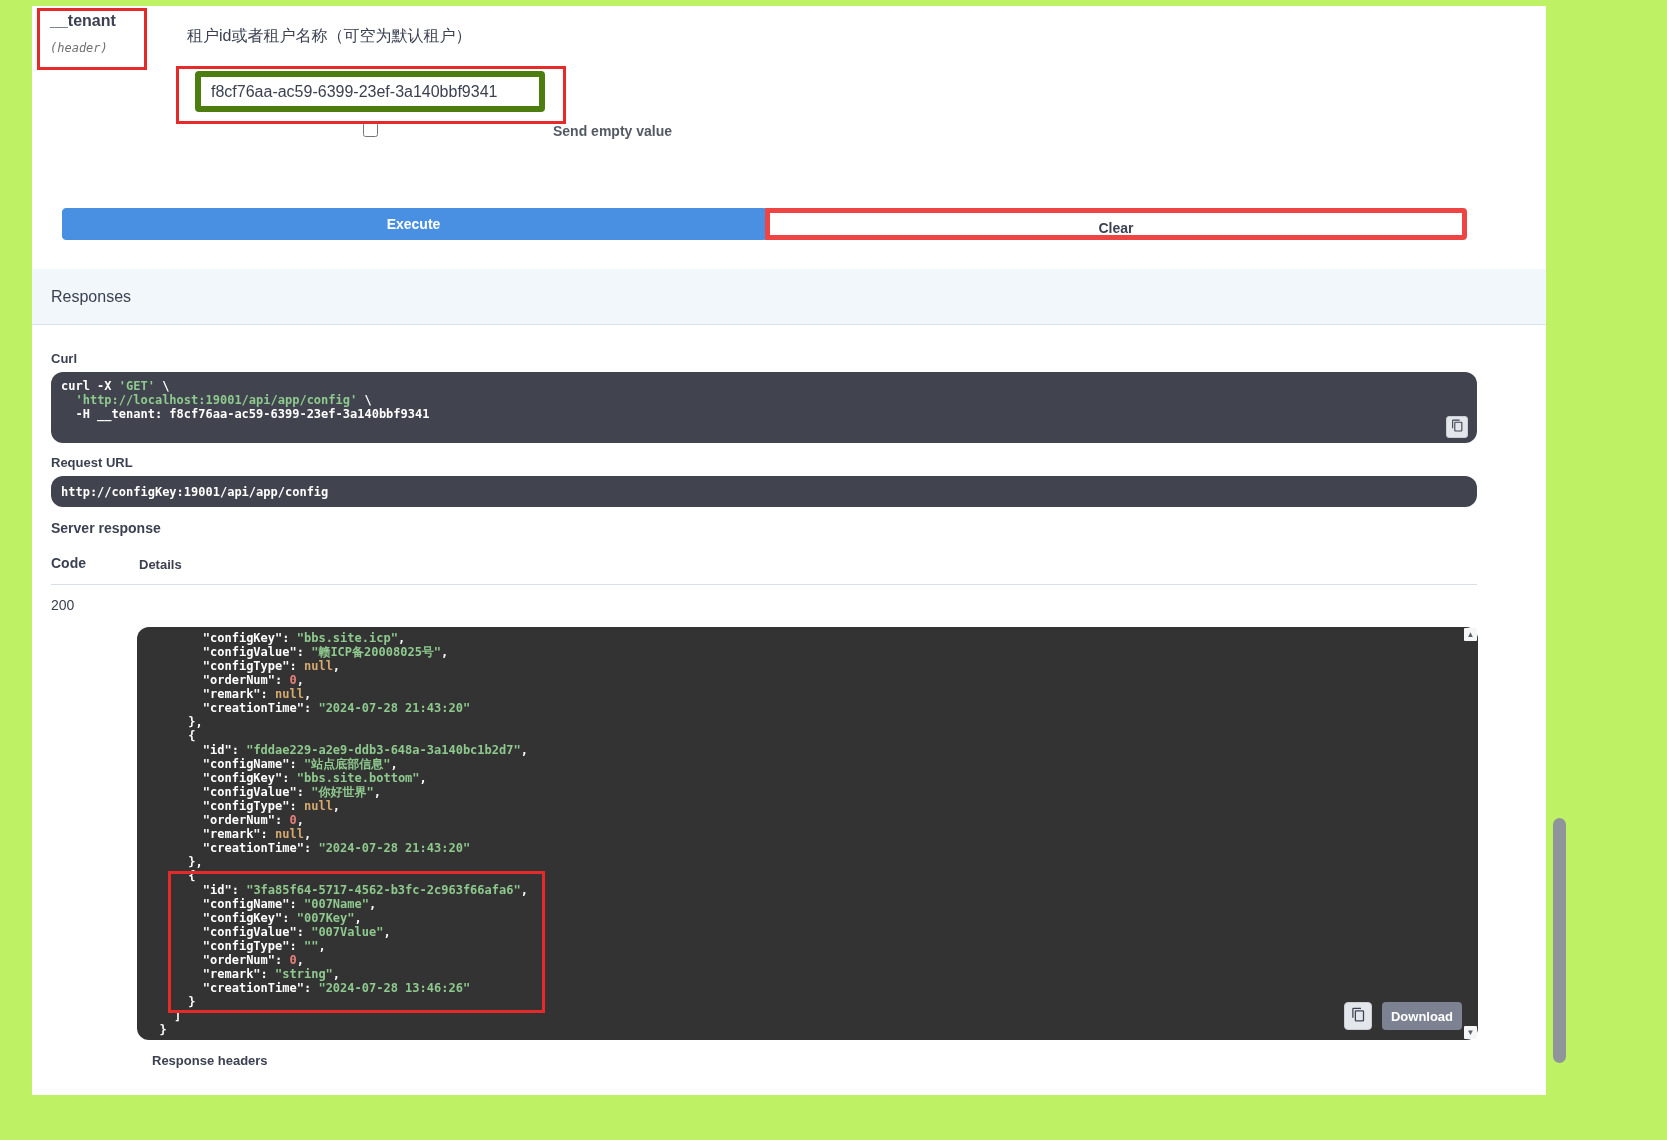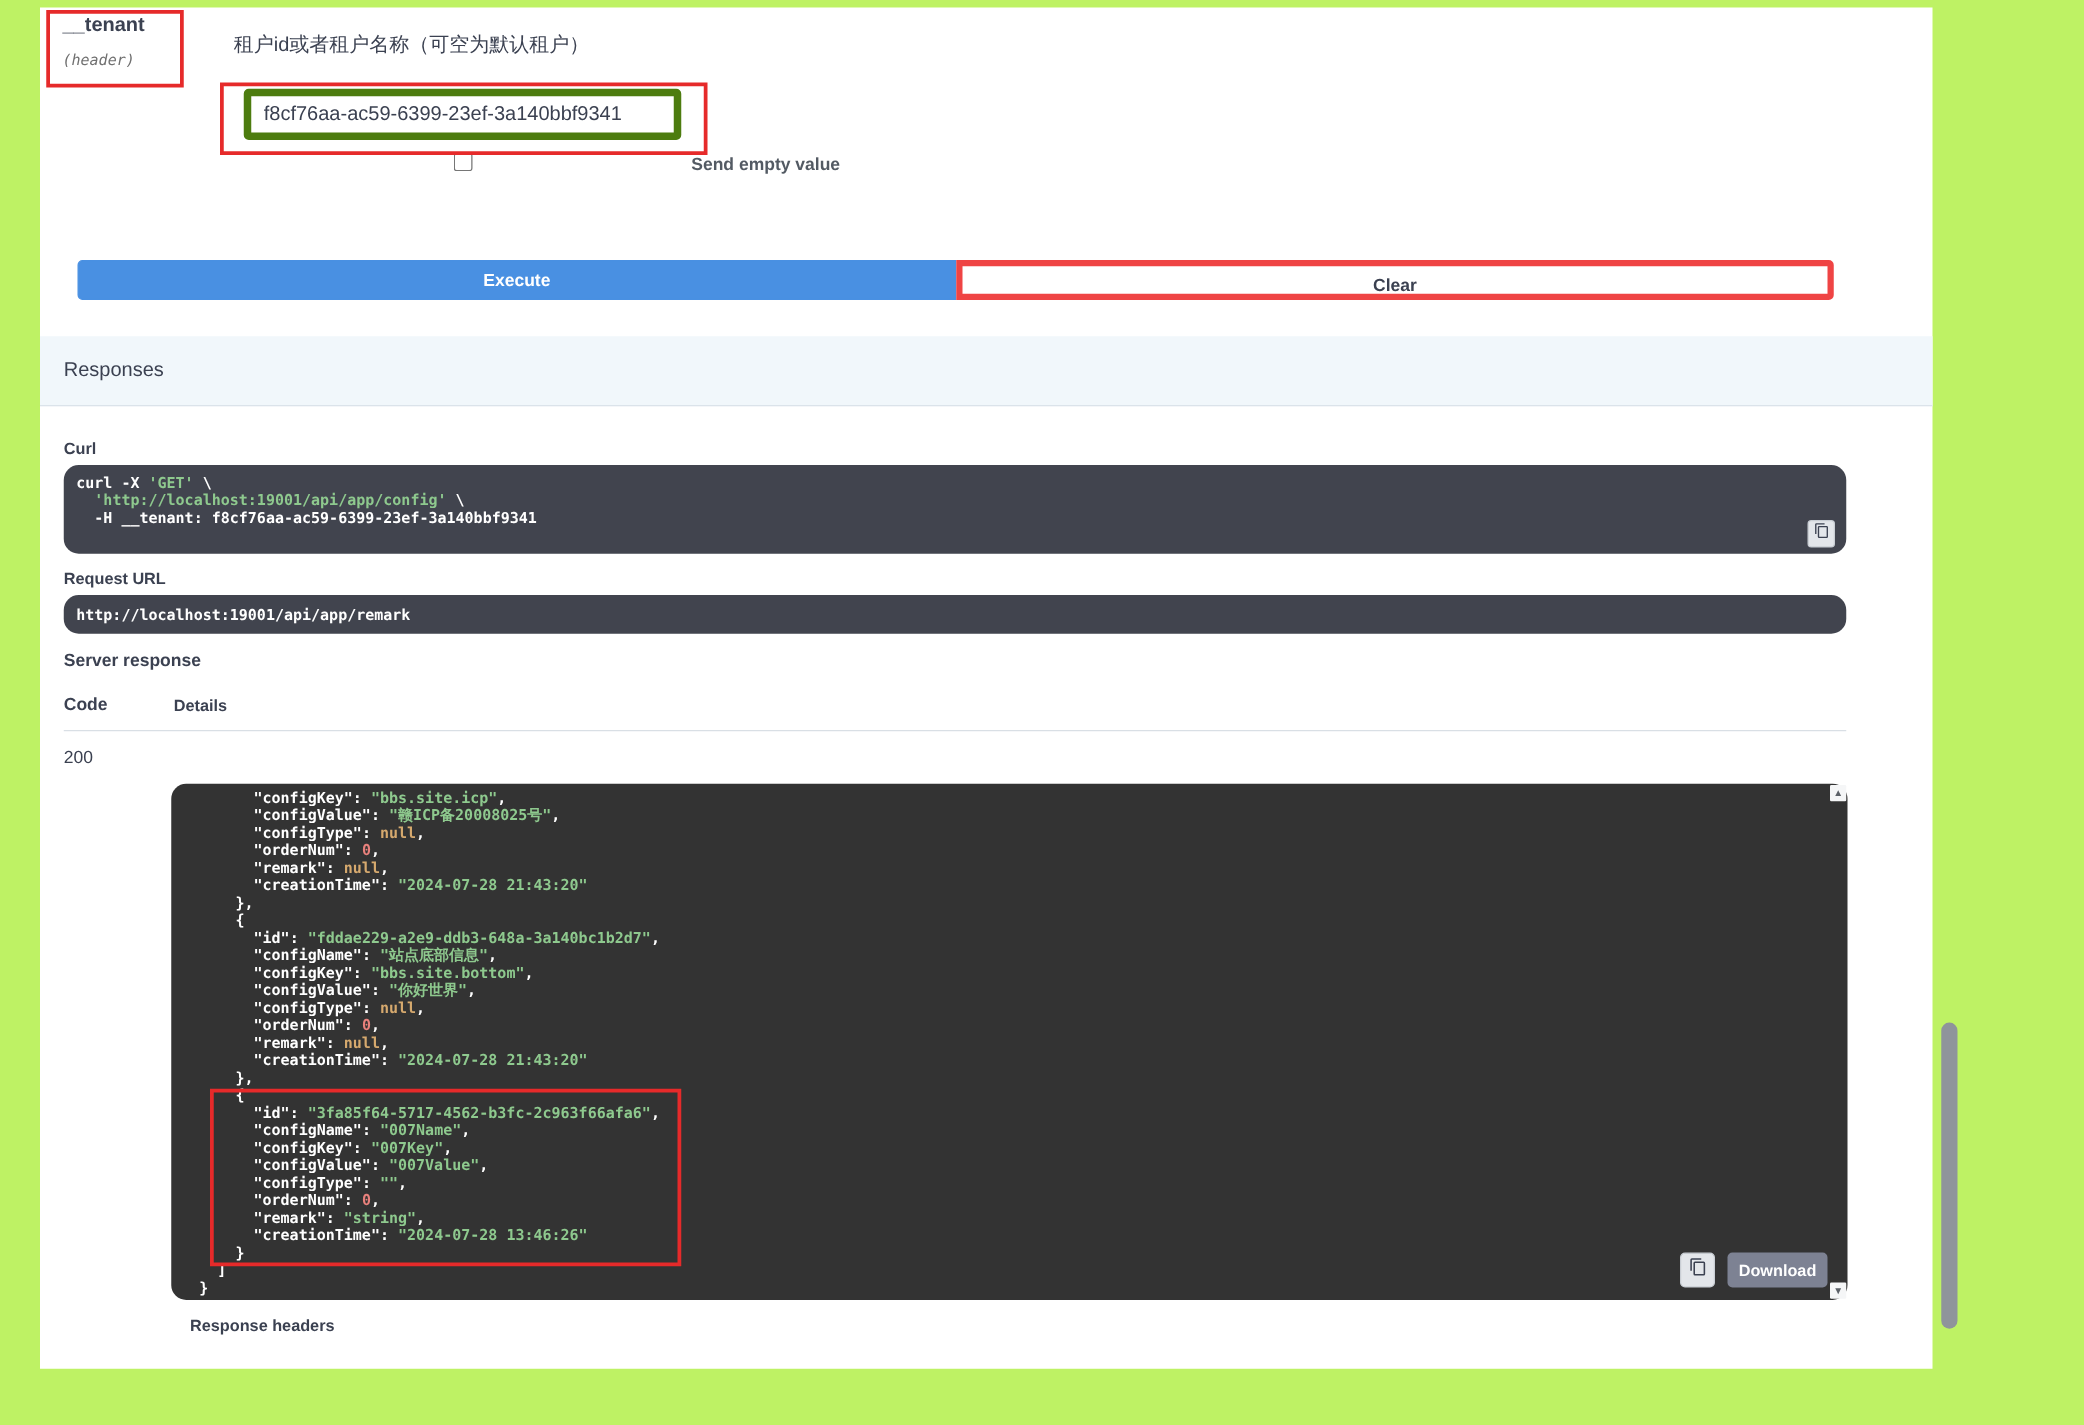--- a/index.html
+++ b/index.html
@@ -101,21 +101,21 @@
   <div class="copy-btn" id="curl-copy-button">
     <span>
       <svg viewBox="0 0 24 24" width="13" height="13">
           <path fill="#3b4151" d="M16 1H4a2 2 0 0 0-2 2v14h2V3h12V1zm3 4H8a2 2 0 0 0-2 2v14a2 2 0 0 0 2 2h11a2 2 0 0 0 2-2V7a2 2 0 0 0-2-2zm0 16H8V7h11v14z"></path>
         </svg>
     </span>
   </div>
 
   <div class="sec-label" id="request-url-label">Request URL</div>
   <div class="code-block" id="request-url-block">
-    <span>http://localhost:19001/api/app/remark</span>
+    <span>http://configKey:19001/api/app/config</span>
   </div>
 
   <div class="sec-label" id="server-response-label">Server response</div>
   <div class="sec-label" id="code-header">Code</div>
   <div class="sec-label" id="details-header">Details</div>
   <div class="abs" id="table-divider"></div>
   <div class="abs" id="status-code">200</div>
   <div class="sec-label" id="response-body-label">Response body</div>
 
   <div class="code-block" id="response-body-block">

